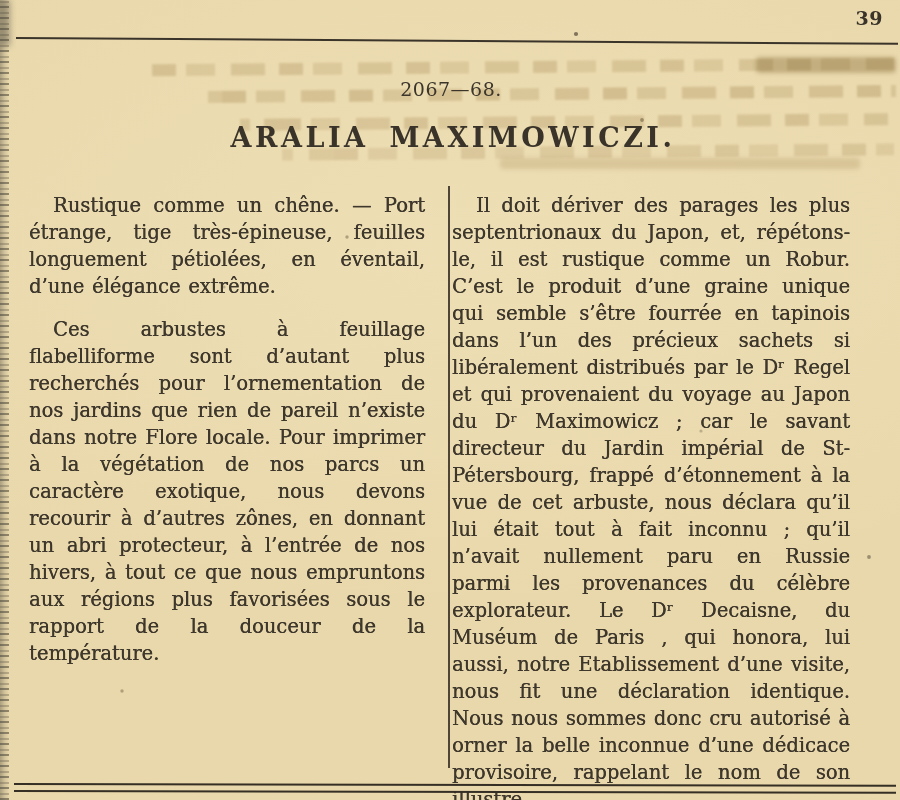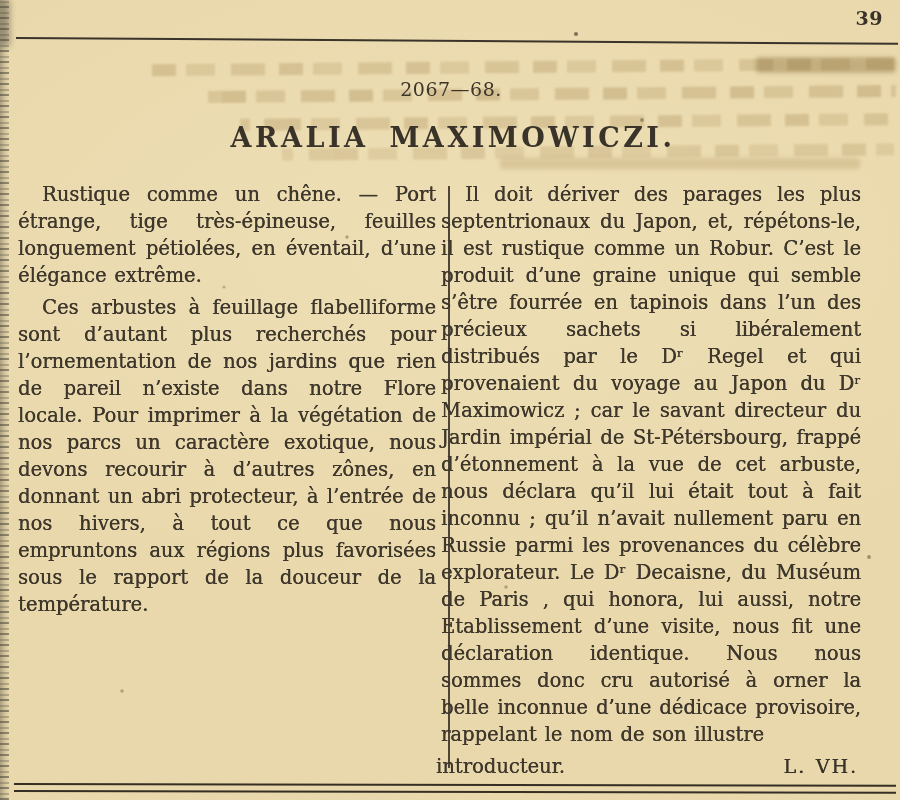--- a/index.html
+++ b/index.html
@@ -80,21 +80,21 @@
     color: #39332a;
   }
   .col {
     position: absolute; top: 176px;
     font-size: 19.5px; line-height: 27px;
     text-align: justify; text-justify: inter-word;
     color: #3e372c;
     text-shadow: 0.3px 0 0 currentColor;
     word-spacing: 1.5px;
   }
-  .col p { margin: 5px; text-indent: 24px; }
+  .col p { margin: 16px; text-indent: 24px; }
   .col-left  { left: 13px;  width: 428px; }
   .col-right { left: 436px; width: 430px; }
   .column-divider {
     position: absolute; left: 448px; top: 186px; width: 1.7px; height: 582px;
     background: #4e4536;
   }
   .closing-line {
     display: flex; justify-content: space-between; align-items: baseline;
   }
   .signature {

